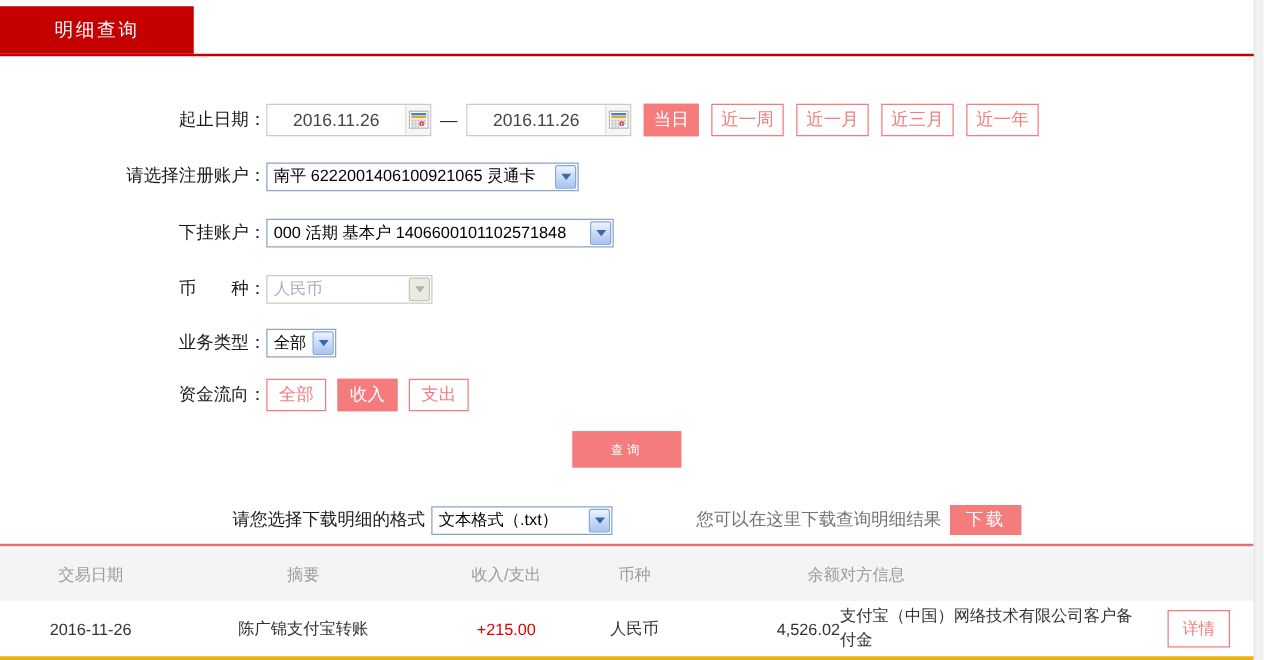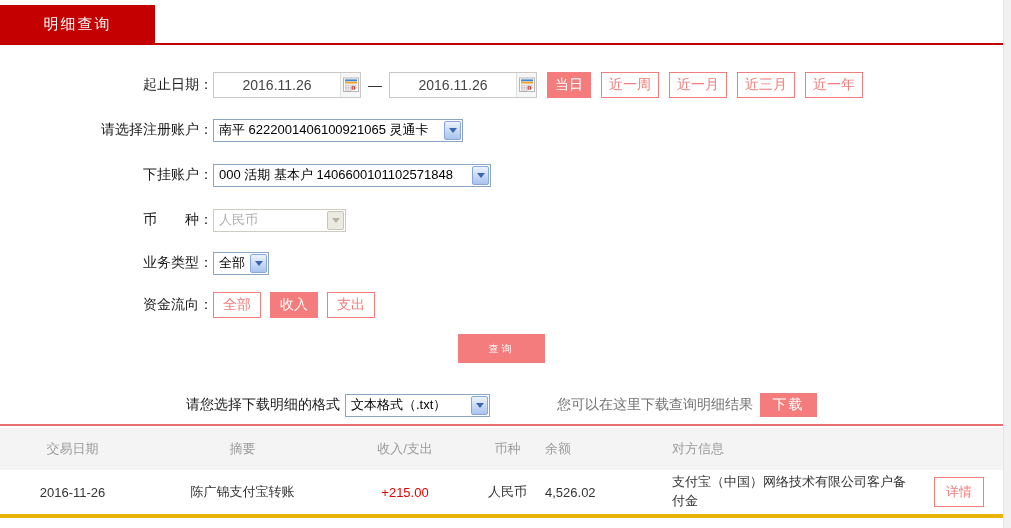--- a/index.html
+++ b/index.html
@@ -8,26 +8,26 @@
   .right-strip { position:absolute; top:0; right:0; width:8px; height:528px; background:#f1f1f1; border-left:1px solid #e4e4e4; }
   .content { width:1003px; display:flex; flex-direction:column; }
 
   
   .tabbar { position:relative; height:45px; padding-top:5px; }
   .tab { width:155px; height:38px; background:#c40000; color:#fff; font-size:15px;
          display:flex; align-items:center; justify-content:center; letter-spacing:2px; cursor:pointer; }
   .tabline { position:absolute; left:0; bottom:0; width:1003px; height:2px; background:#c40000; }
 
   
-  .form { padding-top:27px; display:flex; flex-direction:column; }
+  .form { padding-top:38px; display:flex; flex-direction:column; }
   .frow { display:flex; align-items:center; height:26px; }
   .mb1 { margin-bottom:19px; } .mb2 { margin-bottom:17px; } .mb3 { margin-bottom:16px; }
   .flabel { width:213px; text-align:right; font-size:14px; color:#1a1a1a; flex:0 0 213px; }
 
-  .datebox { display:flex; align-items:center; width:148px; height:26px; border:1px solid #c9c9c9; background:#fff; }
+  .datebox { display:flex; align-items:center; width:132px; height:26px; border:1px solid #c9c9c9; background:#fff; }
   .dateinput { flex:1; width:80px; border:none; outline:none; font-size:14px; color:#444; text-align:center; font-family:inherit; }
   .cal-btn { flex:0 0 20px; height:24px; display:flex; align-items:center; justify-content:center;
              border-left:1px solid #e0e0e0; background:#f6f6f6; cursor:pointer; }
   .dash { margin:0 7px; font-size:14px; color:#333; }
 
   .btn { display:inline-flex; align-items:center; justify-content:center; font-size:14px; cursor:pointer; }
   .btn-fill { background:#f47c7c; color:#fff; border:1px solid #f47c7c;font-family:Liberation Mono, monospace; }
   .btn-line { background:#fff; color:#f47c7c; border:1px solid #f47c7c; }
   .quick { height:26px; padding:0 7px; margin-left:10px; }
 
@@ -58,21 +58,21 @@
 
   .divider { margin-top:6px; height:2px; background:#e87070; width:1003px; }
 
   
   .thead { margin-top:2px; display:flex; align-items:center; height:42px; background:#f4f4f4; color:#9b9b9b; font-size:13px; }
   .trow  { display:flex; align-items:center; height:48px; background:#fff; border-bottom:4px solid #eab308; font-size:13px; color:#333; }
   .c1 { flex:0 0 145px; text-align:center; }
   .c2 { flex:0 0 195px; text-align:center; }
   .c3 { flex:0 0 130px; text-align:center; }
   .c4 { flex:0 0 75px;  text-align:center; }
-  .c5 { flex:0 0 127px; text-align:left; }
+  .c5 { flex:0 0 127px; text-align:right; }
   .c6 { flex:0 0 243px; line-height:1.45; }
   .c7 { flex:0 0 88px;  text-align:center; }
   .amount-in { color:#e60000; }
   .btn-detail { padding:5px 11px; font-size:13px; }
   .bottom-gray { flex:1; height:10px; background:#f4f4f4; }
 
   
   .calsvg { display:block; }
 </style>
 </head>

